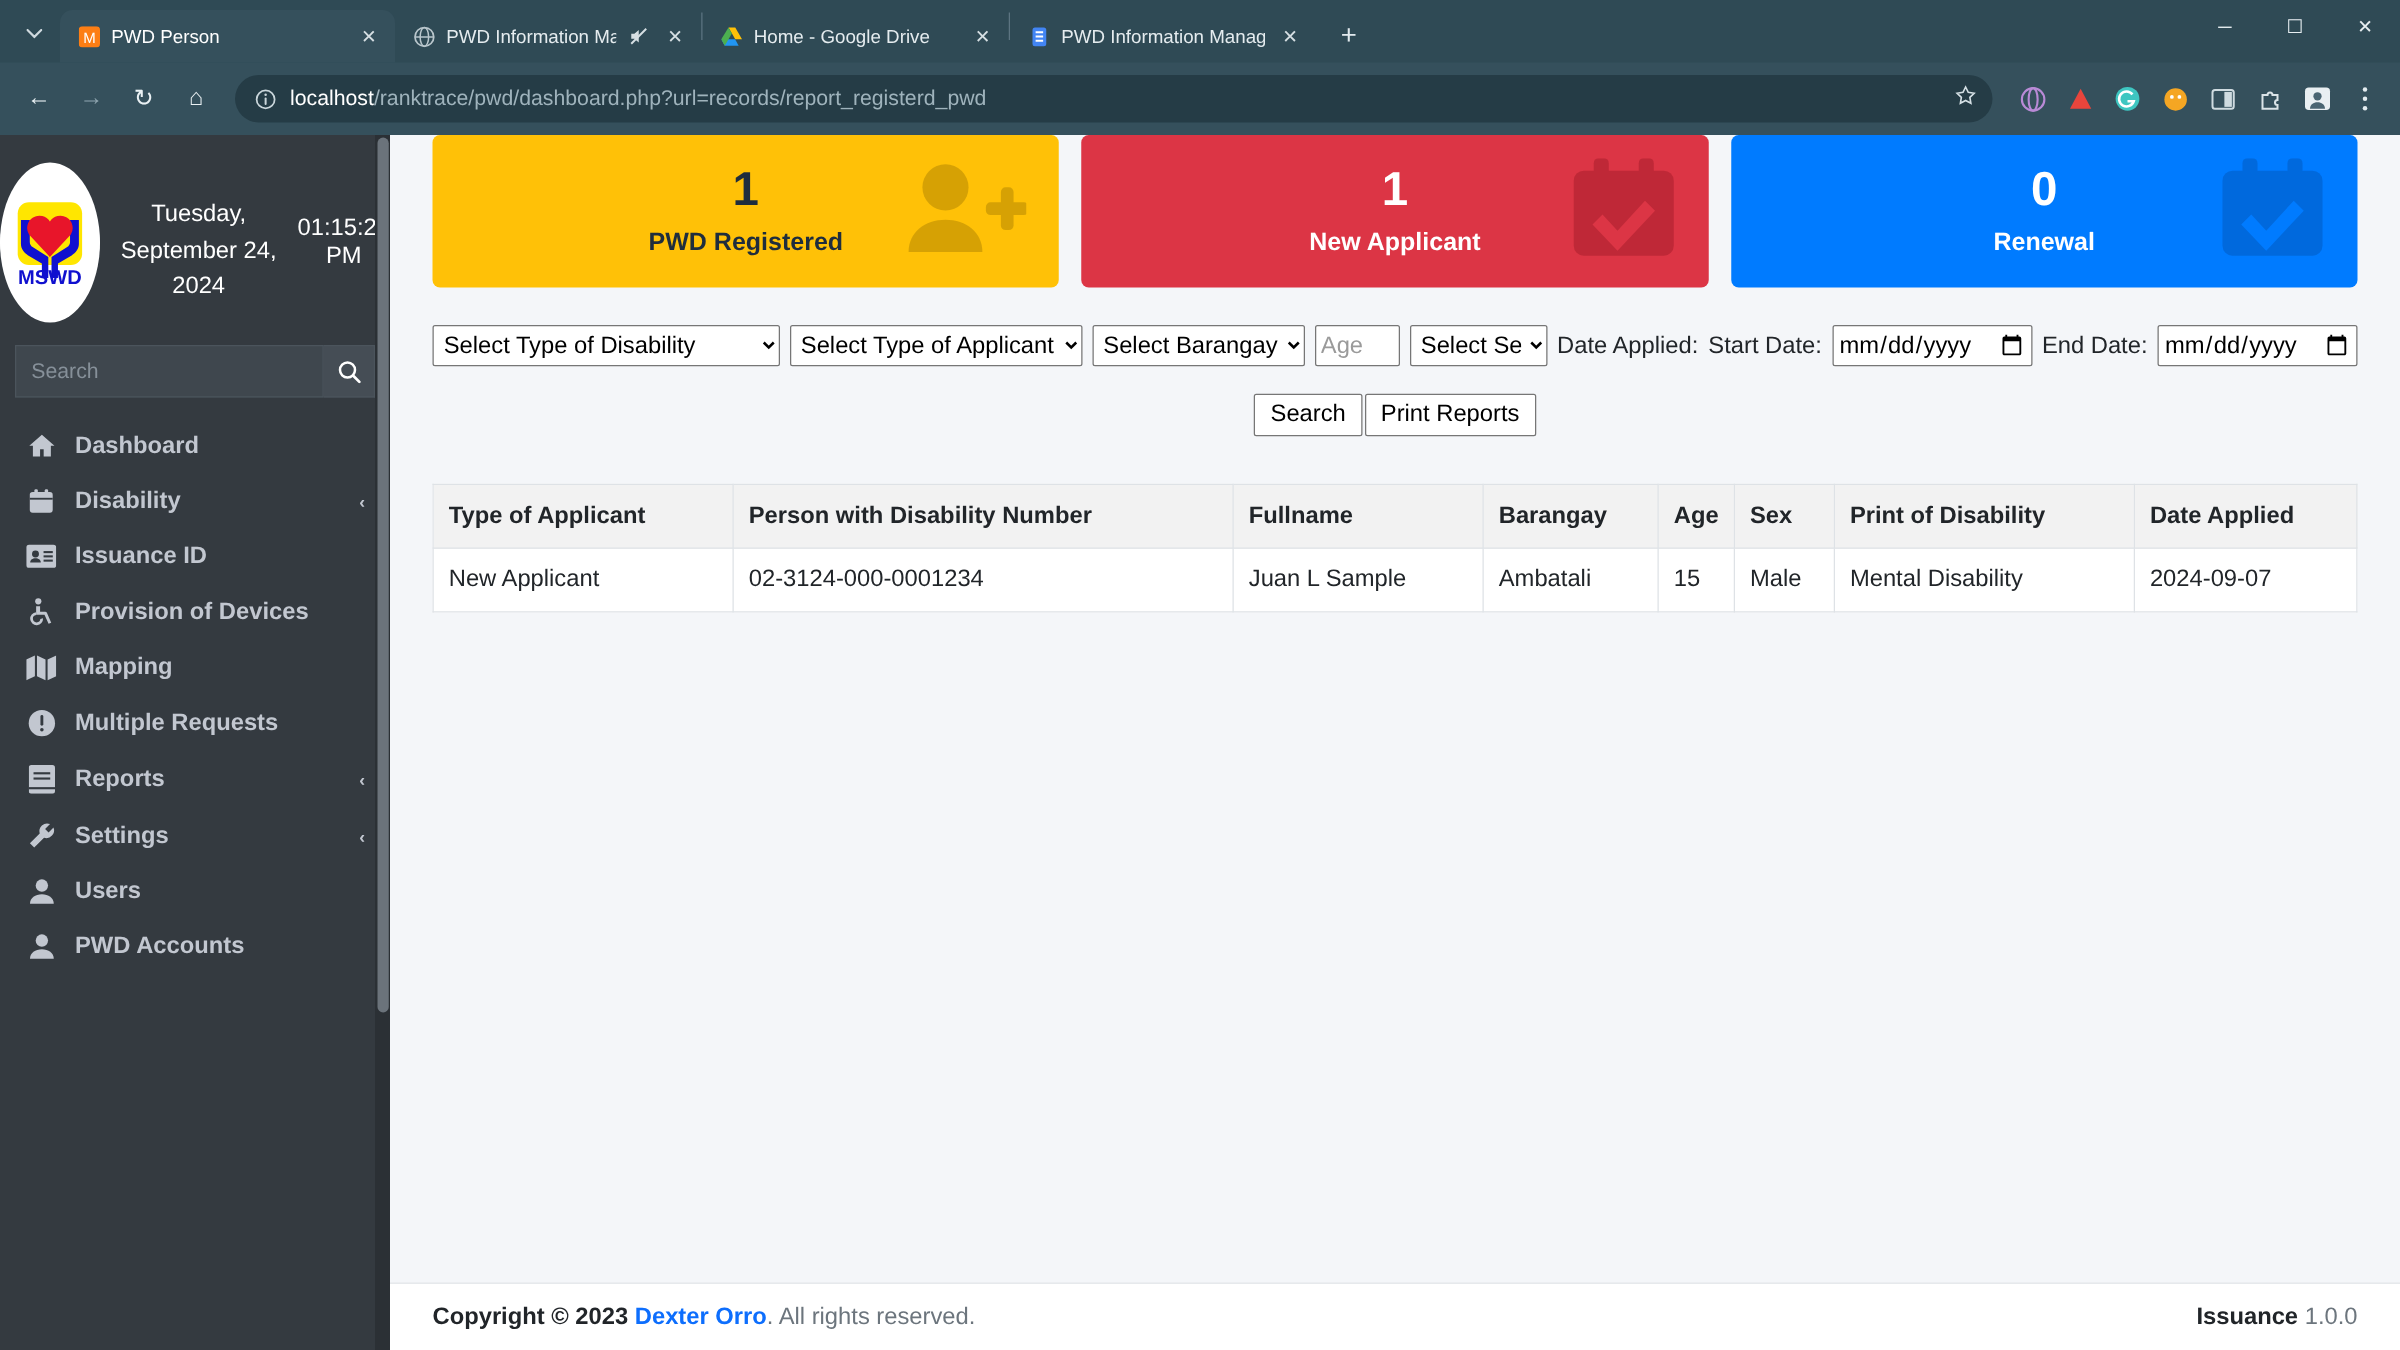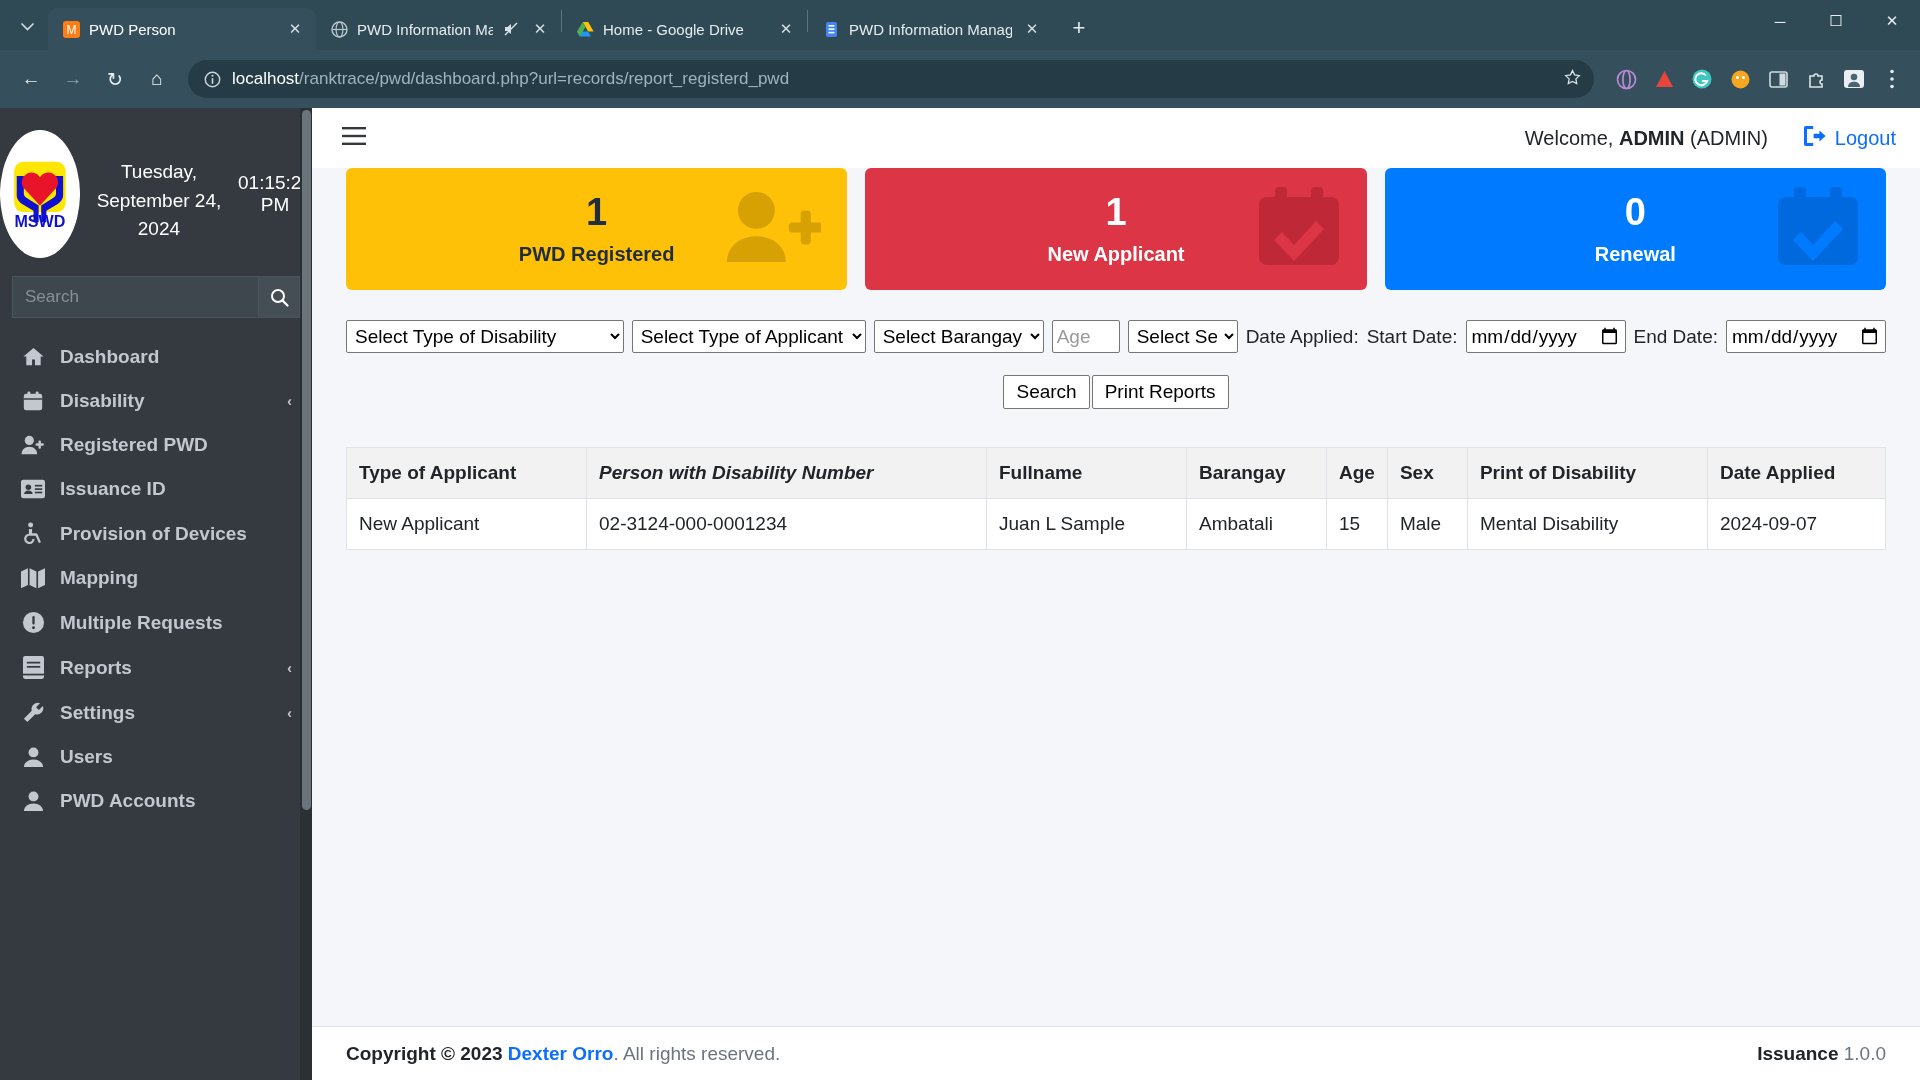--- a/index.html
+++ b/index.html
@@ -148,21 +148,21 @@
 
   .table-wrap { padding: 38px 10px 0 10px; }
   table.report { width: 100%; border-collapse: collapse; background: #ffffff; }
   table.report th {
     text-align: left; font-size: 19px; font-weight: bold; color: #212529;
     padding: 14px 12px; border: 1px solid #dee2e6; background: #f2f2f2; white-space: nowrap;
   }
   table.report td {
     font-size: 19px; color: #212529; padding: 14px 12px; border: 1px solid #dee2e6; background: #ffffff;
   }
-  .col-type { width: 240px; } .col-pwdno { width: 400px; font-style: italic; } .col-fullname { width: 200px; }
+  .col-type { width: 240px; } .col-pwdno { width: 400px; } .col-fullname { width: 200px; }
   .col-brgy { width: 140px; } .col-age { width: 60px; } .col-sex { width: 80px; }
   .col-disab { width: 240px; }
 
   .footer {
     height: 54px; flex: 0 0 54px; background: #ffffff; border-top: 1px solid #dee2e6;
     display: flex; align-items: center; padding: 0 34px; font-size: 19px; color: #6c757d;
   }
   .footer b { color: #212529; font-weight: bold; }
   .footer a { color: #0d6efd; font-weight: bold; text-decoration: none; }
   .footer .ver { margin-left: auto; color: #6c757d; }
@@ -365,31 +365,20 @@
                 <rect x="2" y="4" width="20" height="18" rx="2.5"></rect>
                 <rect x="2" y="9" width="20" height="1.6" fill="#343a40"></rect>
                 <rect x="6" y="1.5" width="3" height="5" rx="1.2"></rect>
                 <rect x="15" y="1.5" width="3" height="5" rx="1.2"></rect>
               </svg>
           </span>
           <span class="nav-label">Disability</span>
           <span class="caret">‹</span>
         </div>
 
-        <div class="navitem">
-          <span class="nav-ico">
-            <svg width="24" height="22" viewBox="0 0 26 24" fill="#c2c7d0">
-                <circle cx="9" cy="7" r="5"></circle>
-                <path d="M0.5 22c0-5 4-8 8.5-8s8.5 3 8.5 8z"></path>
-                <rect x="19" y="7" width="2.6" height="9" rx="1"></rect>
-                <rect x="15.8" y="10.2" width="9" height="2.6" rx="1"></rect>
-              </svg>
-          </span>
-          <span class="nav-label">Registered PWD</span>
-        </div>
 
 
         <div class="navitem">
           <span class="nav-ico">
             <svg width="24" height="20" viewBox="0 0 26 20" fill="#c2c7d0">
                 <rect x="0" y="0" width="26" height="20" rx="2.5"></rect>
                 <circle cx="8" cy="8" r="3" fill="#343a40"></circle>
                 <path d="M3.4 15.5c0-2.5 2-3.8 4.6-3.8s4.6 1.3 4.6 3.8z" fill="#343a40"></path>
                 <rect x="15" y="5.5" width="8" height="1.8" fill="#343a40"></rect>
                 <rect x="15" y="9.2" width="8" height="1.8" fill="#343a40"></rect>
@@ -476,41 +465,20 @@
         </div>
 
       </div>
 
       <div class="sb-scroll"></div>
       <div class="sb-thumb"></div>
     </div>
 
     <div class="content">
 
-      <div class="topbar">
-        <div class="hamburger">
-          <svg width="24" height="18" viewBox="0 0 24 18">
-              <rect y="0" width="24" height="2.4" fill="#343a40"></rect>
-              <rect y="7.8" width="24" height="2.4" fill="#343a40"></rect>
-              <rect y="15.6" width="24" height="2.4" fill="#343a40"></rect>
-            </svg>
-        </div>
-        <div class="topbar-right">
-          <div class="welcome"><span>Welcome, </span><b>ADMIN</b><span> (ADMIN)</span></div>
-          <div class="logout">
-            <span>
-              <svg width="22" height="20" viewBox="0 0 22 20" fill="#0d6efd">
-                  <path d="M0 1.8A1.8 1.8 0 0 1 1.8 0h7.4v3H3v14h6.2v3H1.8A1.8 1.8 0 0 1 0 18.2z"></path>
-                  <path d="M15.4 4.4L21.6 10l-6.2 5.6v-3.4H9.6V7.8h5.8z"></path>
-                </svg>
-            </span>
-            <span>Logout</span>
-          </div>
-        </div>
-      </div>
 
       <div class="main">
 
 
         <div class="cards">
 
           <div class="card yellow">
             <div class="card-value">1</div>
             <div class="card-label">PWD Registered</div>
             <div class="card-icon">

